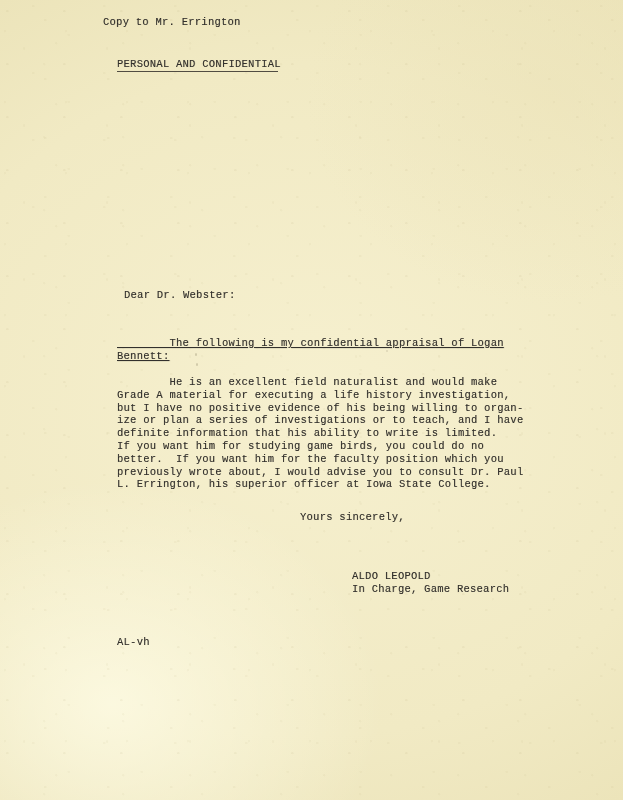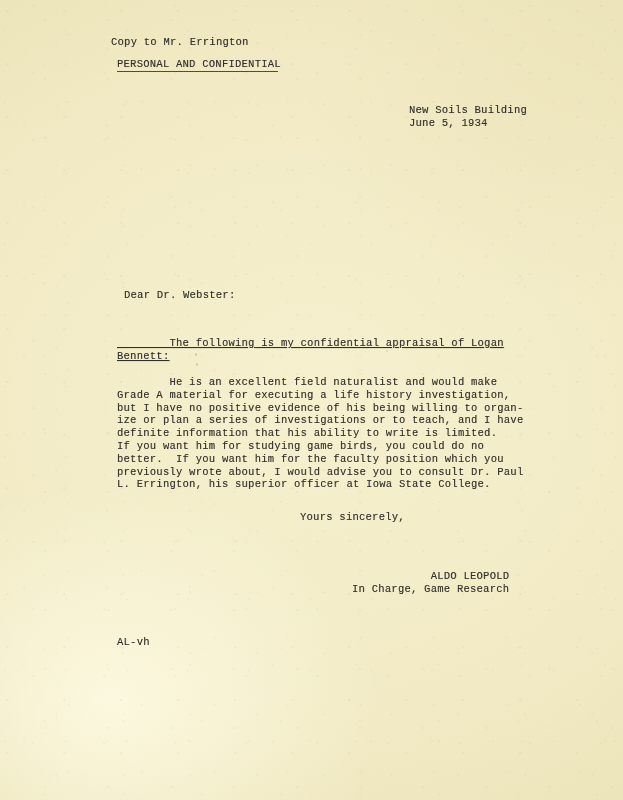--- a/index.html
+++ b/index.html
@@ -54,35 +54,35 @@
   }
 
   .underline-rule {
     position: absolute;
     height: 1px;
     background: #3a3630;
     opacity: 0.88;
   }
 
   
-  #copy-line      { left: 111px; top: 16px; margin-top: 20px; }
+  #copy-line      { left: 103px; top: 16px; }
   #confidential   { left: 117px; top: 58px; }
   #conf-rule      { left: 117px; top: 71px; width: 161px; }
 
   #letterhead     { left: 409px; top: 104px; }
 
   #addressee      { left: 117px; top: 228px; }
   #salutation     { left: 117px; top: 289px; padding-left: 7px; }
 
   #para-1         { left: 117px; top: 310px; }
   #para-2         { left: 117px; top: 337px; text-decoration: underline; }
   #para-3         { left: 117px; top: 376px; }
 
   #closing        { left: 300px; top: 511px; }
-  #signature      { left: 352px; top: 570px; text-align: right; }
+  #signature      { left: 352px; top: 570px; }
   #initials       { left: 117px; top: 636px; }
 
   
   .speck {
     position: absolute;
     background: #8c8468;
     border-radius: 50%;
     opacity: 0.35;
   }
   #speck-a { left: 195px; top: 353px; width: 2px; height: 3px; }
@@ -94,22 +94,20 @@
 
 <div id="page">
 
   <div id="grain"></div>
 
   <div class="tx" id="copy-line">Copy to Mr. Errington</div>
 
   <div class="tx" id="confidential">PERSONAL AND CONFIDENTIAL</div>
   <div class="underline-rule" id="conf-rule"></div>
 
-  <div class="tx" id="letterhead"><span>New Soils Building</span>
-<span>June 5, 1934</span></div>
 
 
   <div class="tx" id="salutation">Dear Dr. Webster:</div>
 
 
   <div class="tx" id="para-2">        The following is my confidential appraisal of Logan
 Bennett:</div>
 
   <div class="tx" id="para-3">        He is an excellent field naturalist and would make
 Grade A material for executing a life history investigation,

